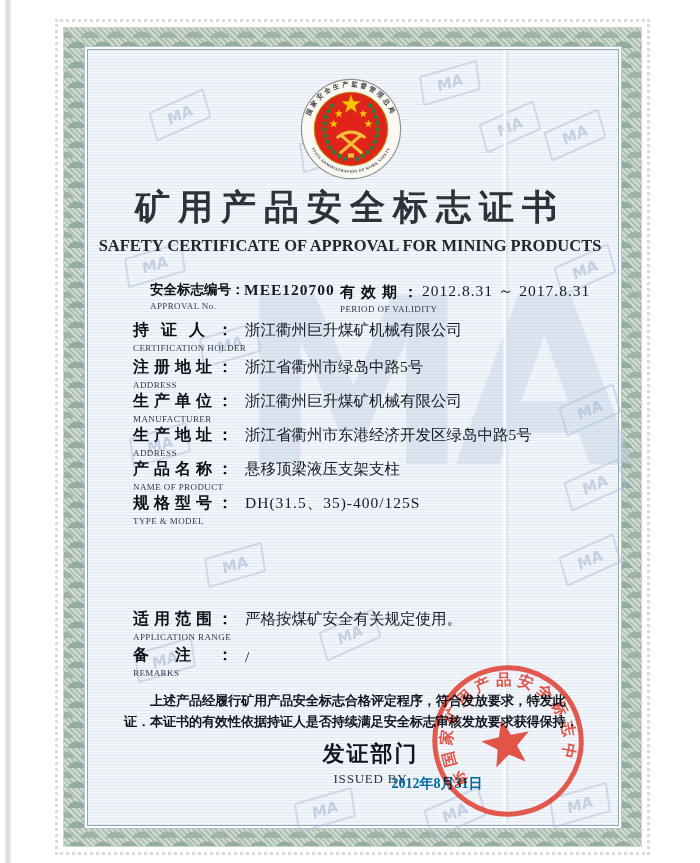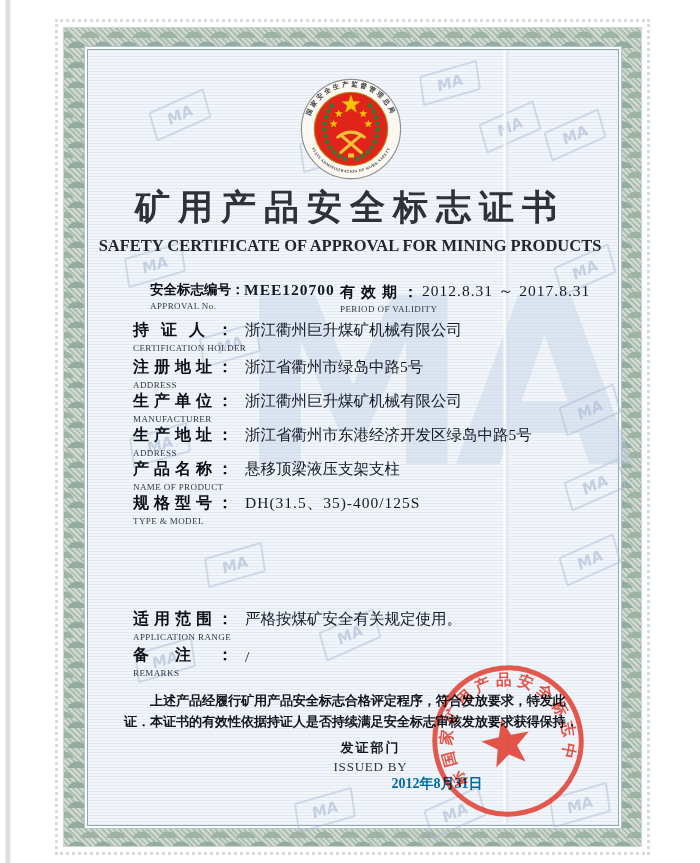--- a/index.html
+++ b/index.html
@@ -76,21 +76,21 @@
   .value { font-size:15.5px; margin-left:12px; color:#141a26; font-weight:500; }
   .value-num { letter-spacing:1px; }
   .en { font-size:9px; color:#333a46; margin-top:2px; letter-spacing:.4px; }
   .statement {
     position:absolute; left:124px; top:690px; width:478px;
     font-size:13.2px; font-weight:600; letter-spacing:-.2px;
     color:#12161f; line-height:21px;
   }
   .statement .ln1 { padding-left:26px; }
   .issued { position:absolute; left:288px; top:739px; width:165px; text-align:center; color:#10151f; }
-  .issued-zh { font-size:13px; font-weight:bold; letter-spacing:2px; }
+  .issued-zh { font-size:22px; font-weight:bold; letter-spacing:2px; }
   .issued-en { font-size:13px; letter-spacing:.8px; margin-top:2px; color:#2c3440; }
   .date {
     position:absolute; left:352px; top:775px; width:170px; text-align:center;
     font-size:14px; font-weight:bold; color:#0369a1;
   }
   .seal {
     position:absolute; left:424px; top:657px; width:168px; height:168px; z-index:3;
     mix-blend-mode:multiply; opacity:.9;
   }
 </style>

